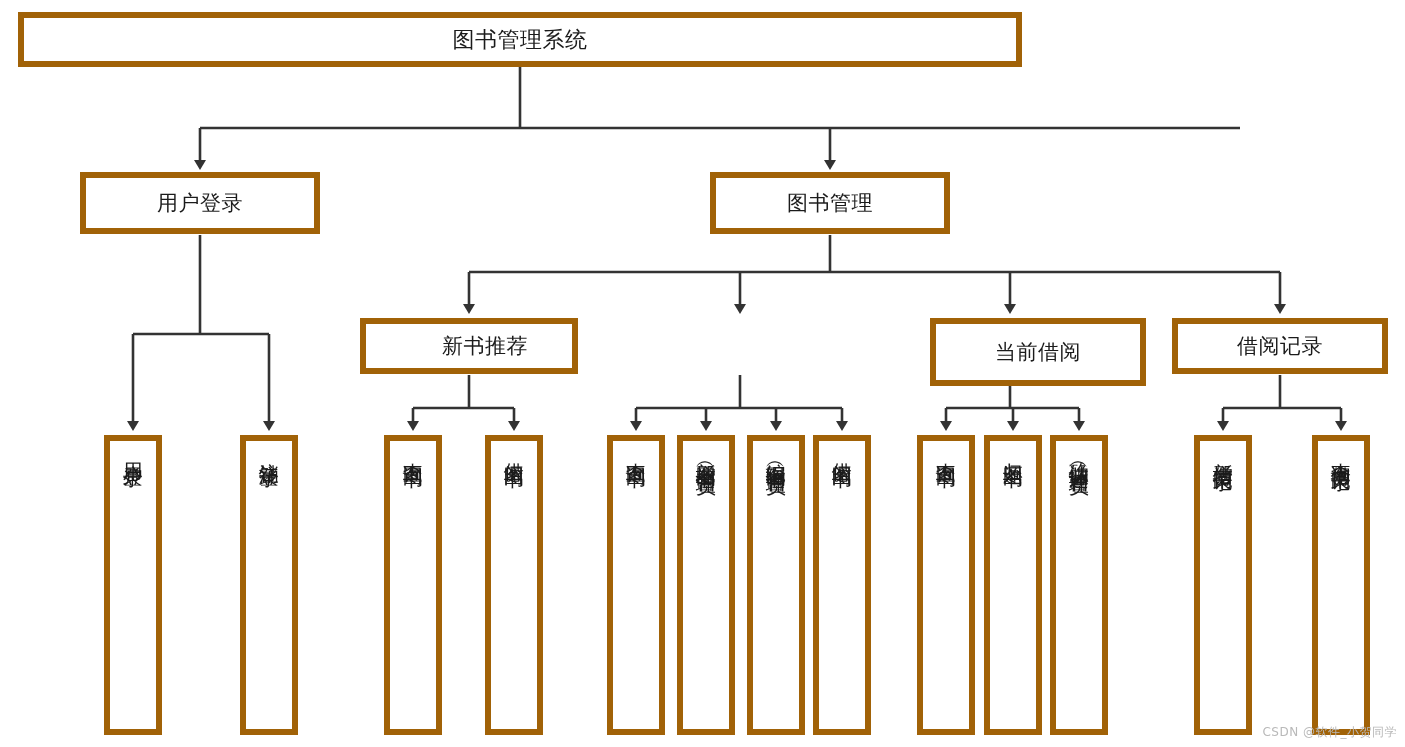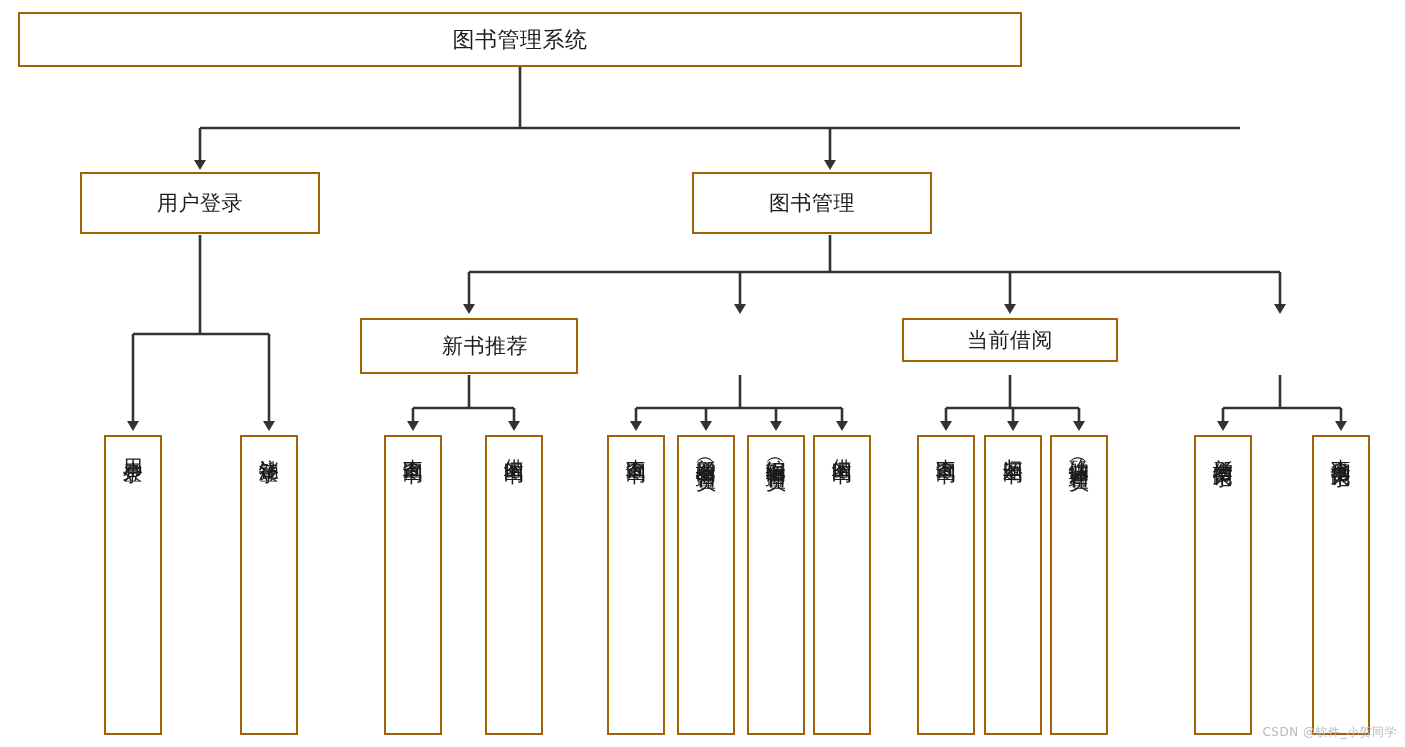--- a/index.html
+++ b/index.html
@@ -20,21 +20,21 @@
   #edge-layer {
     position: absolute;
     left: 0;
     top: 0;
     width: 1405px;
     height: 747px;
   }
   .node {
     position: absolute;
     box-sizing: border-box;
-    border: 2px solid #a16207;
+    border: 6px solid #a16207;
     background: #ffffff;
     display: flex;
     align-items: center;
     justify-content: center;
     color: #1b1b1b;
     z-index: 2;
   }
   .node-label {
     display: block;
     text-align: center;
@@ -130,29 +130,32 @@
     </g>
   </svg>
 
   <div class="node root horiz" style="left:18px; top:12px; width:1004px; height:55px;">
     <span class="node-label">图书管理系统</span>
   </div>
 
   <div class="node horiz" style="left:80px; top:172px; width:240px; height:62px;">
     <span class="node-label">用户登录</span>
   </div>
-  <div class="node horiz" style="left:692px; top:172px; width:240px; height:62px;">
+  <div class="node horiz" style="left:710px; top:172px; width:240px; height:62px;">
     <span class="node-label">图书管理</span>
   </div>
 
   <div class="node horiz" style="left:360px; top:318px; width:218px; height:56px;padding-left:32px;">
     <span class="node-label">新书推荐</span>
   </div>
-  <div class="node horiz" style="left:902px; top:318px; width:216px; height:44px;">
+  <div class="node horiz" style="left:930px; top:318px; width:216px; height:68px;">
     <span class="node-label">当前借阅</span>
+  </div>
+  <div class="node horiz" style="left:1172px; top:318px; width:216px; height:56px;">
+    <span class="node-label">借阅记录</span>
   </div>
 
   <div class="node leaf" style="left:104px; top:435px; width:58px; height:300px;">
     <span class="node-label">用户登录</span>
   </div>
   <div class="node leaf" style="left:240px; top:435px; width:58px; height:300px;">
     <span class="node-label">注销登录</span>
   </div>
 
   <div class="node leaf" style="left:384px; top:435px; width:58px; height:300px;">

